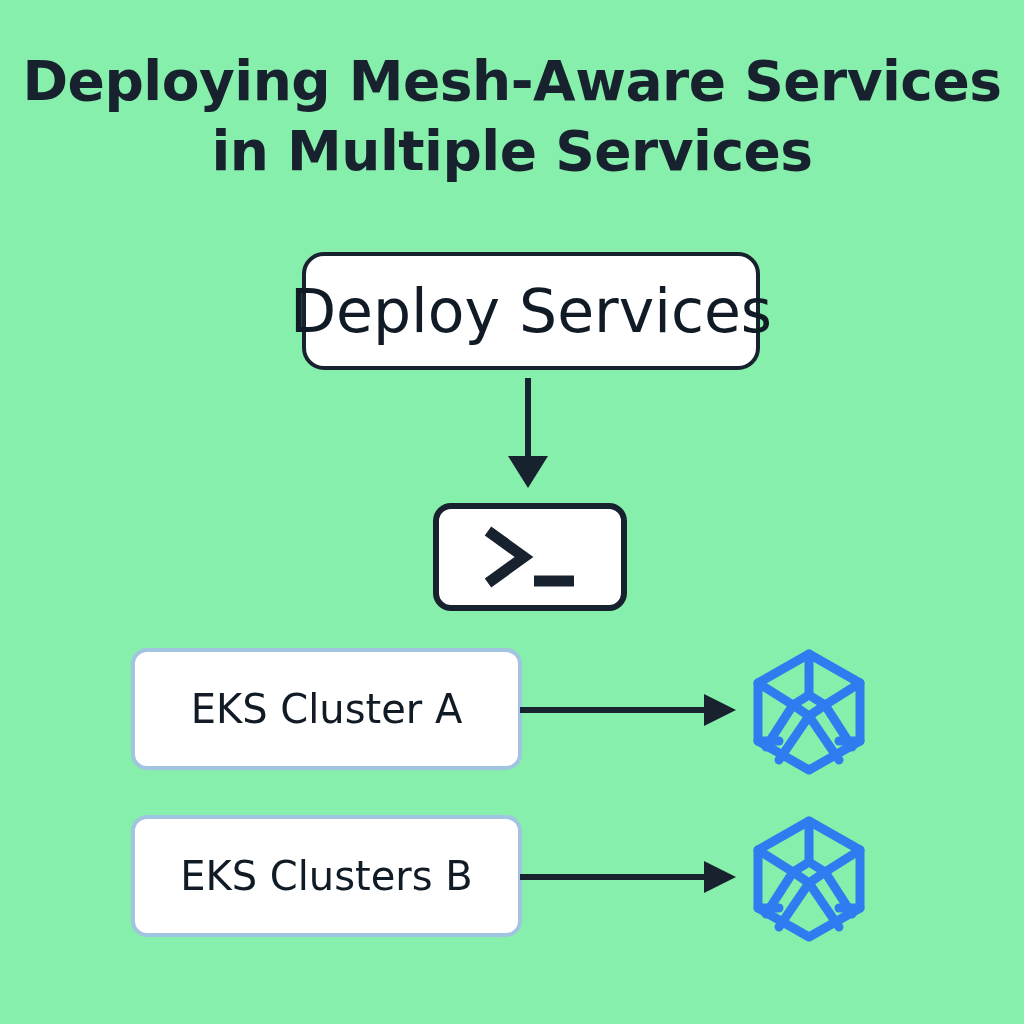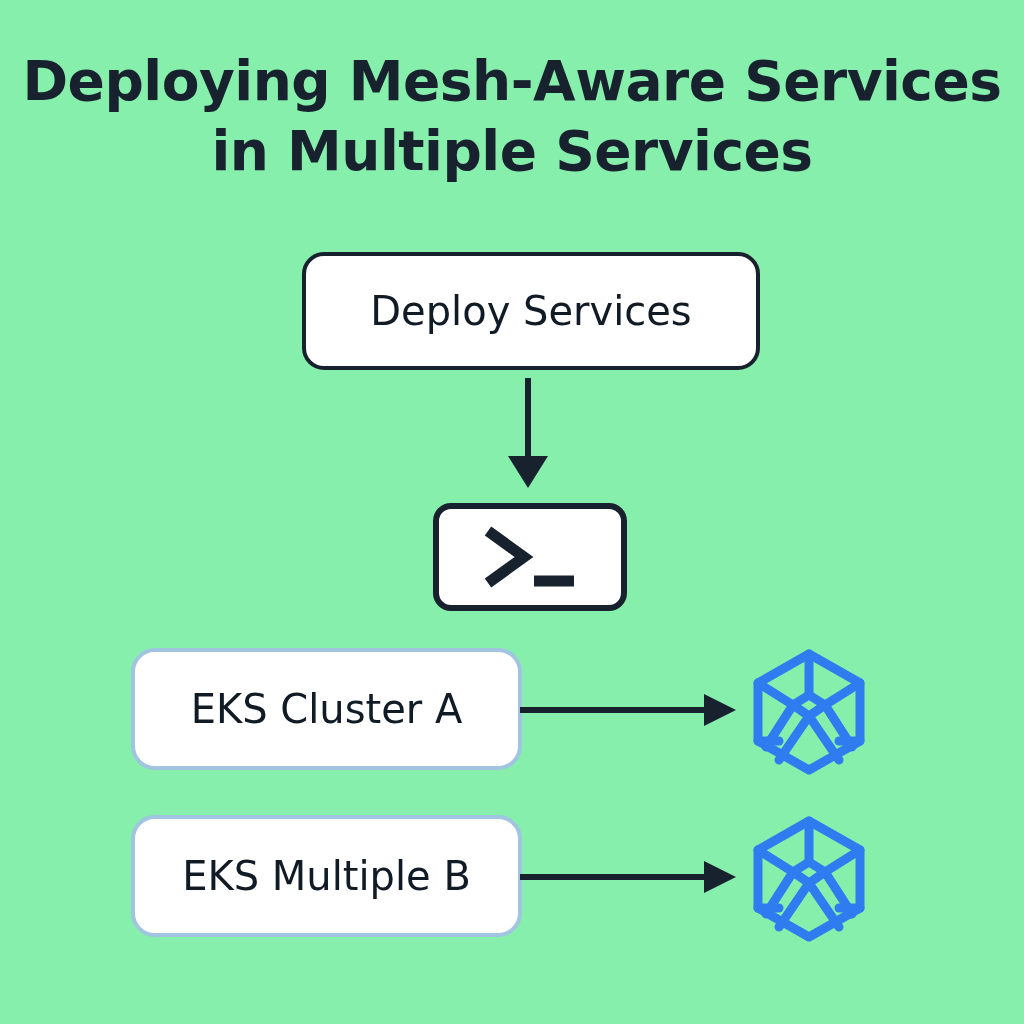--- a/index.html
+++ b/index.html
@@ -54,39 +54,39 @@
 
   
   #deploy-box {
     left: 302px;
     top: 252px;
     width: 458px;
     height: 118px;
     border: 4px solid #18222e;
     border-radius: 22px;
   }
-  #deploy-box .node-label { font-size: 40px; }
+  #deploy-box .node-label { font-size: 60px; }
 
   
   #terminal-box {
     left: 433px;
     top: 503px;
     width: 194px;
     height: 108px;
     border: 6px solid #18222e;
     border-radius: 18px;
   }
 
   
   .cluster-box {
     left: 131px;
     width: 391px;
     height: 122px;
     border: 4px solid #a1c4e0;
-    border-radius: 24px;
+    border-radius: 16px;
     text-align: right;
   }
   #cluster-a-box { top: 648px; }
   #cluster-b-box { top: 815px; }
   .cluster-box .node-label { font-size: 40px; }
 
   
   .arrow-svg { position: absolute; overflow: visible; }
   #arrow-deploy-terminal { left: 496px; top: 378px; }
   #arrow-cluster-a-mesh  { left: 520px; top: 688px; }
@@ -143,21 +143,21 @@
       <line x1="45" y1="57" x2="18" y2="99"></line>
       <line x1="77" y1="57" x2="104" y2="99"></line>
       <line x1="61" y1="68" x2="31" y2="112"></line>
       <line x1="61" y1="68" x2="91" y2="112"></line>
       <line x1="10" y1="93" x2="31" y2="93"></line>
       <line x1="112" y1="93" x2="91" y2="93"></line>
     </g>
   </svg>
 
   <div class="node cluster-box" id="cluster-b-box">
-    <span class="node-label">EKS Multiple B</span>
+    <span class="node-label">EKS Clusters B</span>
   </div>
 
   <svg class="arrow-svg" id="arrow-cluster-b-mesh" width="222" height="44" viewBox="0 0 222 44">
     <line x1="0" y1="22" x2="190" y2="22" stroke="#18222e" stroke-width="6"></line>
     <polygon points="216,22 184,6 184,38" fill="#18222e"></polygon>
   </svg>
 
   <svg class="mesh-icon" id="mesh-icon-b" width="122" height="128" viewBox="0 0 122 128">
     <g fill="none" stroke="#2f7cf0" stroke-width="9" stroke-linejoin="round" stroke-linecap="round">
       <polygon points="61,6 112,35 112,93 61,122 10,93 10,35"></polygon>

